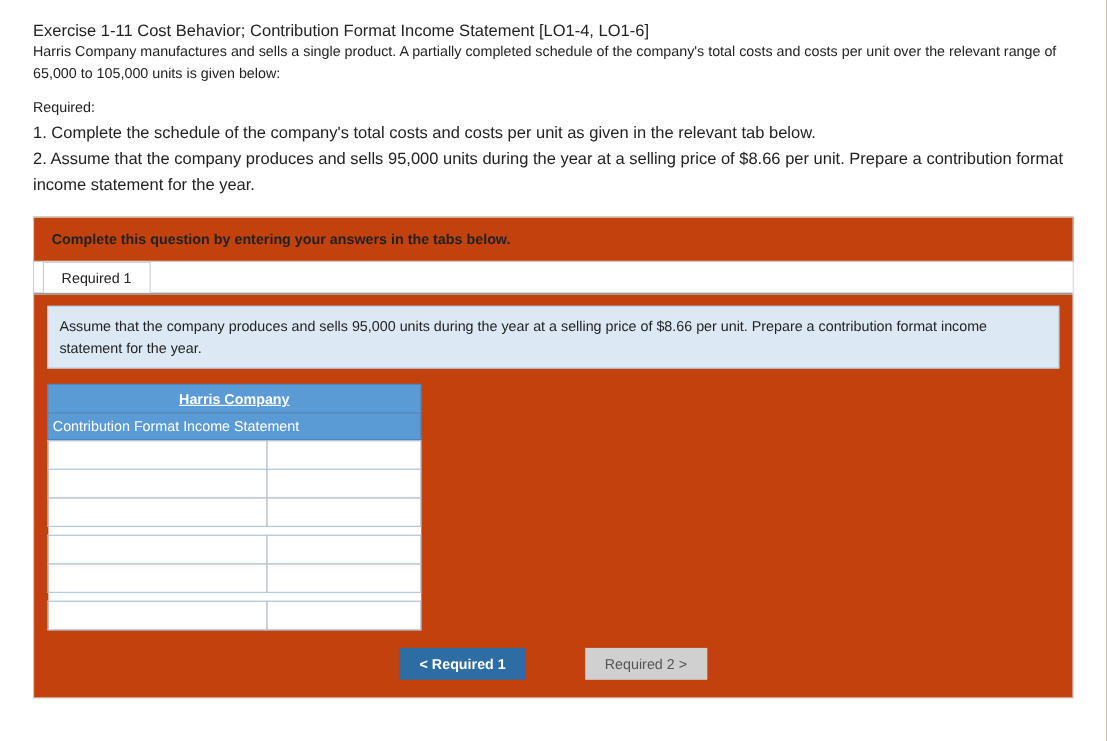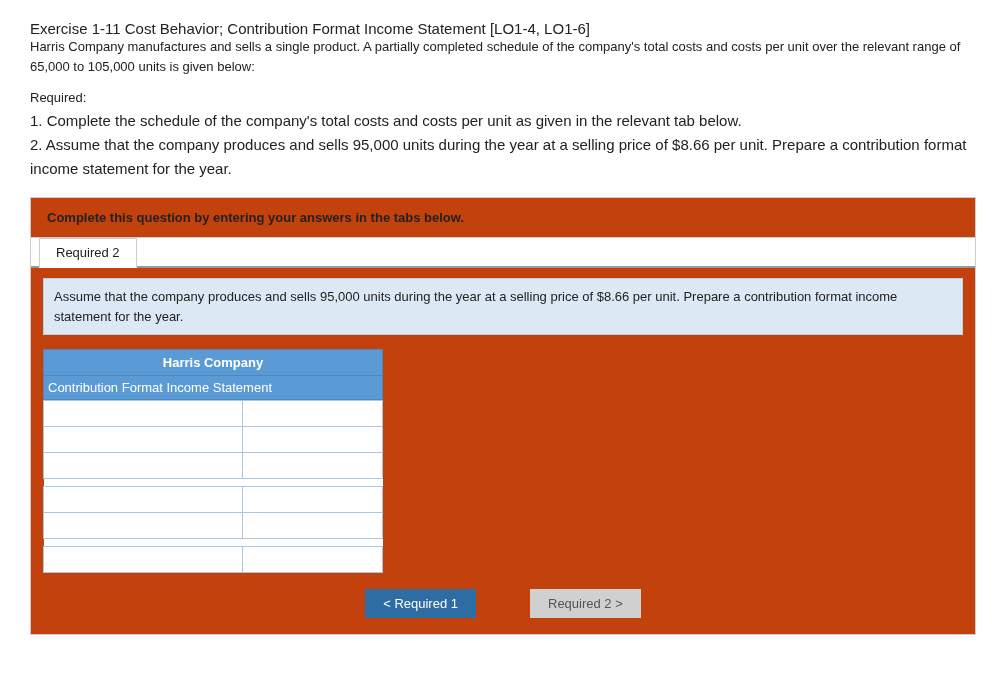--- a/index.html
+++ b/index.html
@@ -82,20 +82,21 @@
       width: 340px;
     }
     .income-table-title-row {
       background: #5b9bd5;
       color: #fff;
       text-align: center;
       font-weight: bold;
       font-size: 13px;
       padding: 5px 4px;
       border: 1px solid #4a87c0;
+      text-decoration: underline;
     }
     .income-table-subtitle-row {
       background: #5b9bd5;
       color: #fff;
       text-align: left;
       font-size: 13px;
       padding: 4px 4px;
       border: 1px solid #4a87c0;
       border-top: none;
     }
@@ -131,21 +132,21 @@
       gap: 6px;
       margin-top: 16px;
     }
     .btn-primary {
       background: #2e6da4;
       color: #fff;
       border: none;
       padding: 7px 18px;
       font-size: 13px;
       cursor: pointer;
-      font-weight: normal;
+      font-weight: bold;
     }
     .btn-secondary {
       background: #d0d0d0;
       color: #555;
       border: none;
       padding: 7px 18px;
       font-size: 13px;
       cursor: pointer;
       margin-left: 48px;
     }
@@ -160,22 +161,22 @@
 <div class="required-label">Required:</div>
 <div class="required-list">
   <div>1. Complete the schedule of the company's total costs and costs per unit as given in the relevant tab below.</div>
   <div>2. Assume that the company produces and sells 95,000 units during the year at a selling price of $8.66 per unit. Prepare a contribution format income statement for the year.</div>
 </div>
 
 <div class="complete-box">Complete this question by entering your answers in the tabs below.</div>
 
 <div class="tabs-container">
   <div class="tabs-row">
-    <div class="tab active">
-      <span>Required 2</span>
+    <div class="tab">
+      <span>Required 1</span>
     </div>
   </div>
   <div class="tab-content">
     <div class="tab-description">Assume that the company produces and sells 95,000 units during the year at a selling price of $8.66 per unit. Prepare a contribution format income statement for the year.</div>
 
     <div class="income-table-wrapper">
       <div class="income-table-title-row">Harris Company</div>
       <div class="income-table-subtitle-row">Contribution Format Income Statement</div>
       <table class="income-table">
         <tbody>

